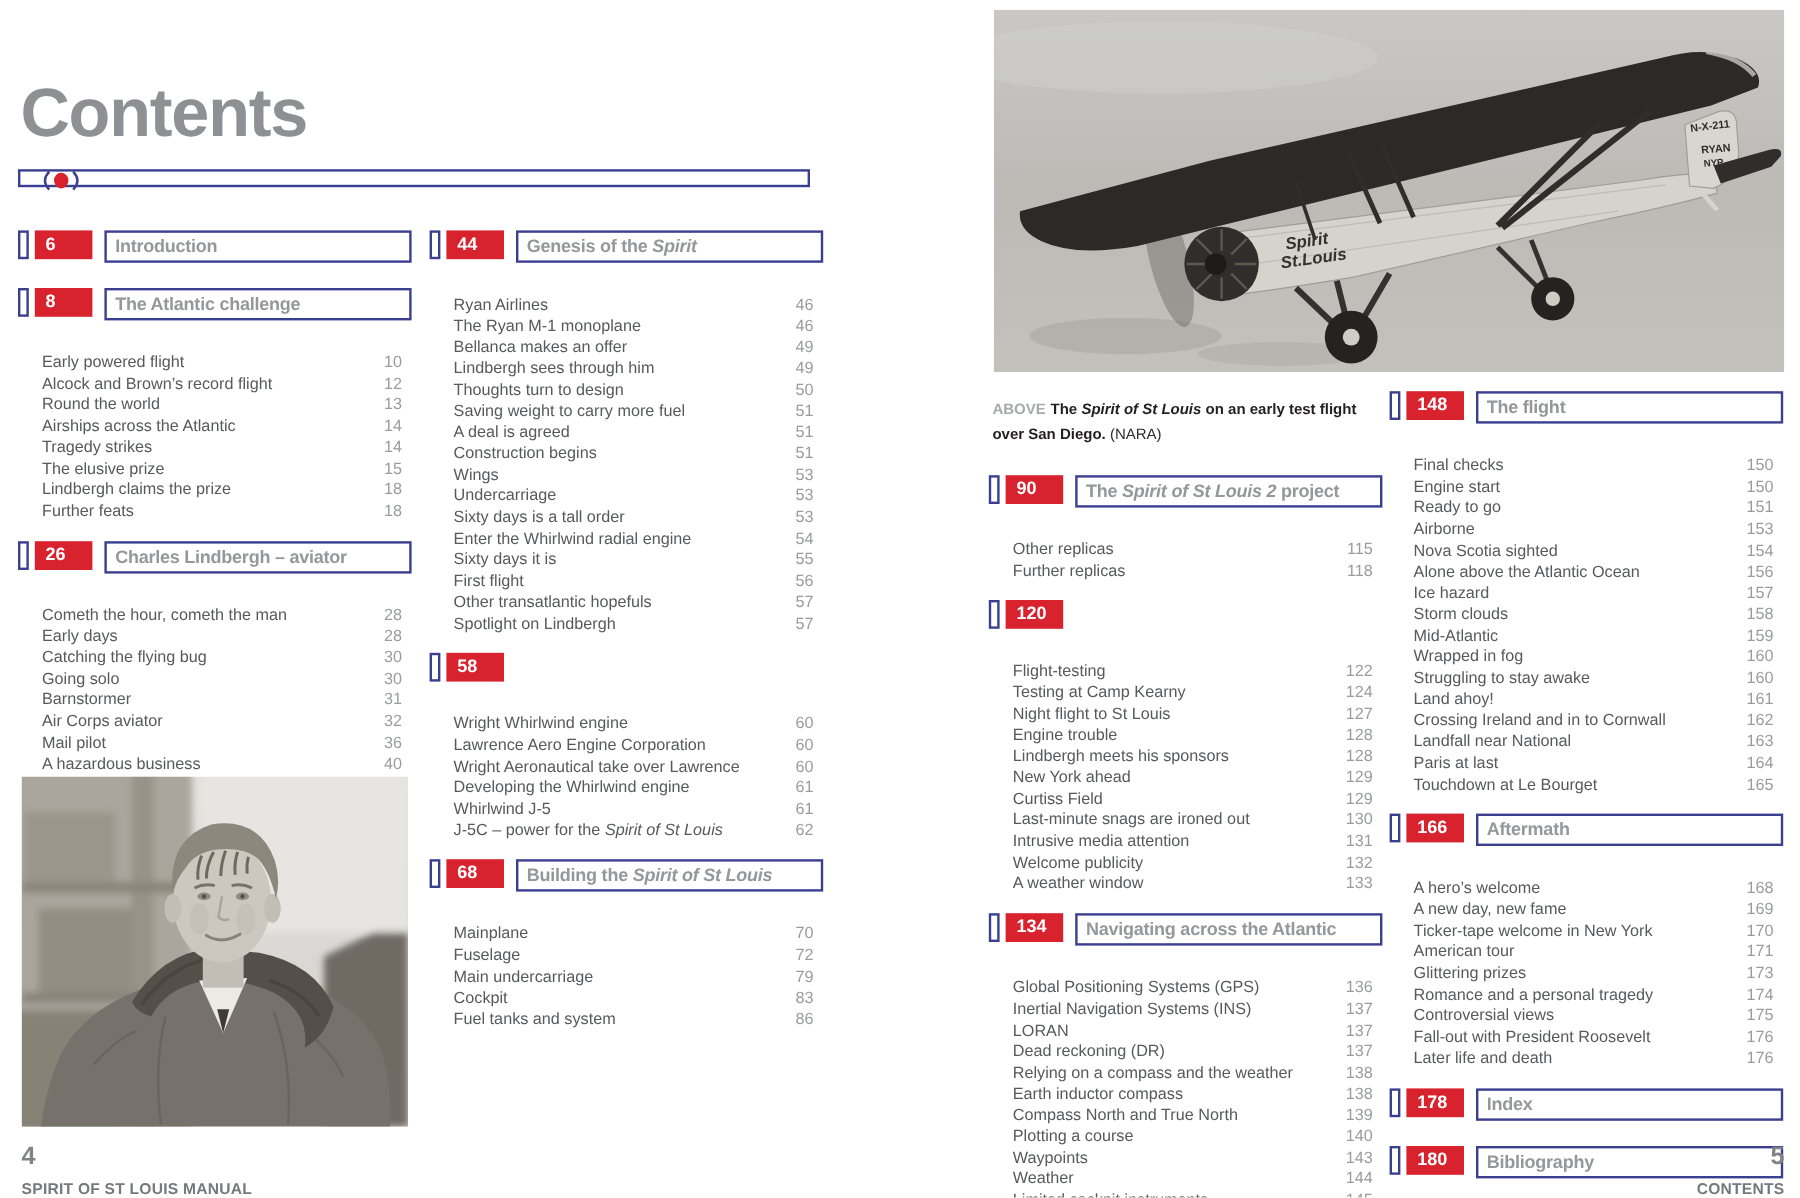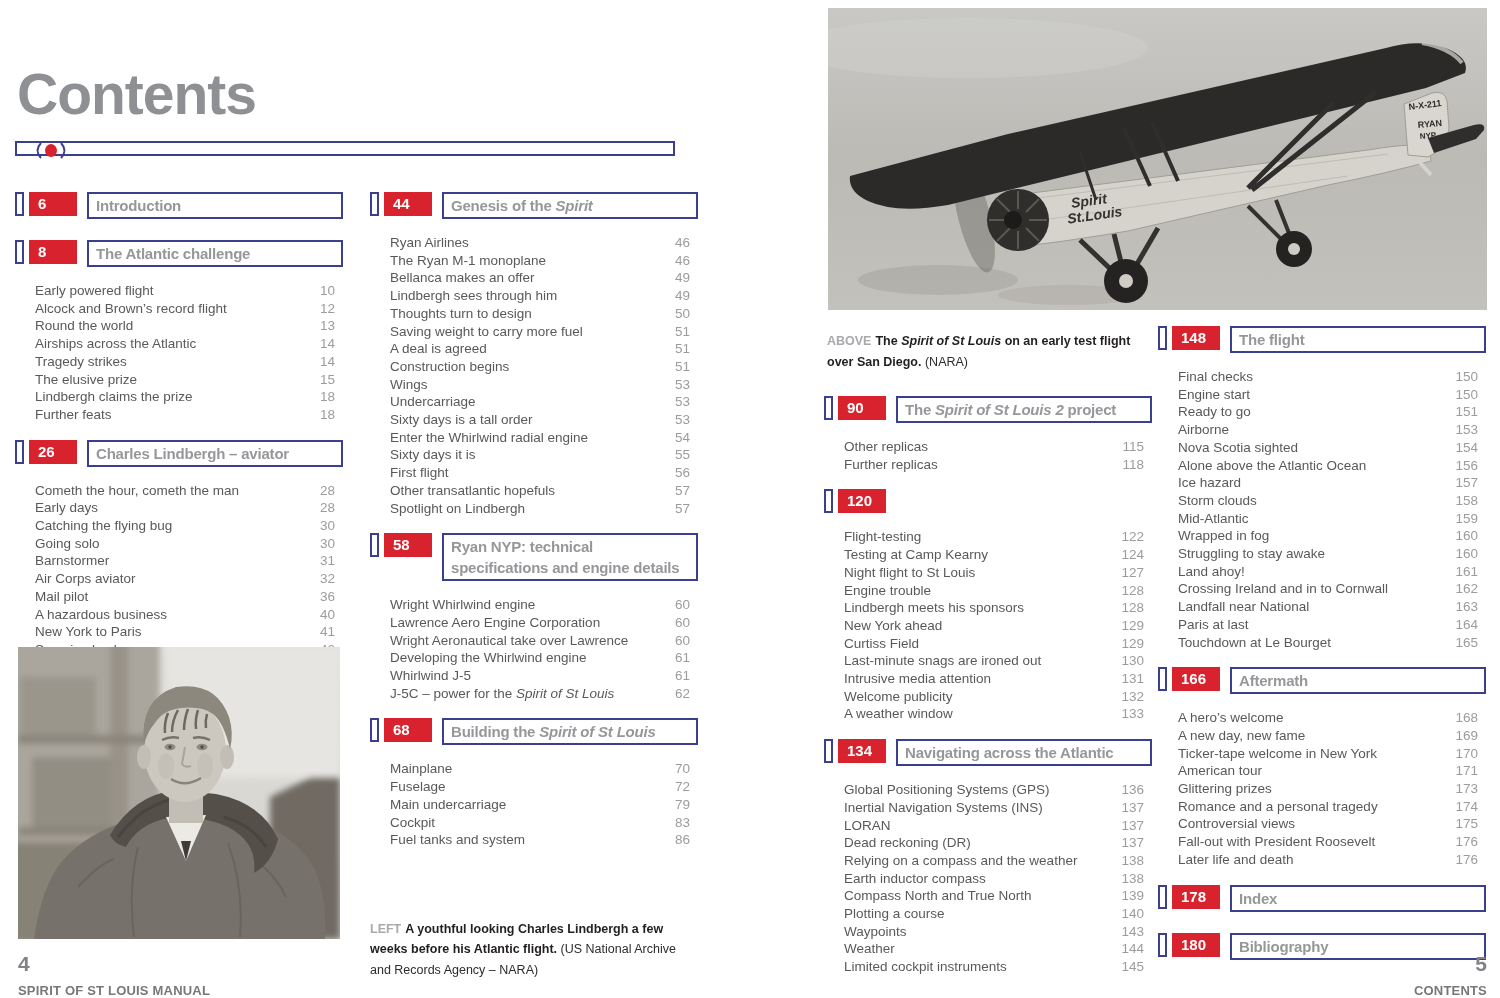--- a/index.html
+++ b/index.html
@@ -22,38 +22,38 @@
   }
   
   .deco-rule{
     position:absolute;left:15px;top:141px;width:660px;height:15px;
     border:2px solid var(--navy);background:#fff;
   }
   .deco-rule svg{position:absolute;left:12px;top:-2px}
   
   .col{position:absolute;width:328px}
   #col0{left:15px;top:192px}
-  #col1{left:370px;top:192px}
+  #col1{left:358px;top:192px}
   #col2{left:824px;top:396px}
   #col3{left:1158px;top:326px}
   .section{margin-bottom:16px}
   .section.empty{margin-bottom:21px}
   .sec-head{display:flex;align-items:flex-start}
   .tick{width:9px;height:24px;border:2px solid var(--navy);background:#fff;margin-right:5px;flex:none}
   .badge{
     width:48px;height:24px;background:var(--red);color:#fff;flex:none;
     font-size:15px;font-weight:bold;line-height:24px;padding-left:9px;
   }
   .title-box{
     flex:1;min-height:24px;margin-left:10px;border:2px solid var(--navy);
     padding:1px 6px 1px 7px;display:flex;align-items:center;
     font-size:15px;font-weight:bold;color:var(--title-gray);line-height:21px;letter-spacing:-0.2px;
   }
   .it{font-style:italic}
-  .items{margin:15px 8px 0 20px}
+  .items{margin:26px 8px 0 20px}
   .row{display:flex;justify-content:space-between;font-size:13.5px;line-height:17.7px}
   .row .lbl{color:var(--item-gray)}
   .row .pg{color:var(--page-gray)}
   
   .caption{font-size:12.5px;line-height:20.5px;font-weight:bold;color:#231f20}
   .caption .cap-label{color:#a7a9ac;margin-right:4px}
   .caption .cap-credit{font-weight:normal;color:#2e2c2c}
   .caption-portrait{margin-top:70px;margin-right:6px}
   .caption-plane{position:absolute;left:827px;top:331px;width:330px}
   
@@ -260,23 +260,20 @@
         <div class="row">
           <span class="lbl"><span>Spotlight on Lindbergh</span></span>
           <span class="pg">57</span>
         </div>
       </div>
     </div>
     <div class="section">
       <div class="sec-head">
         <span class="tick"></span>
         <span class="badge">58</span>
-        <span class="title-box">
-          <span><span>Ryan NYP: technical specifications and engine details</span></span>
-        </span>
       </div>
       <div class="items">
         <div class="row">
           <span class="lbl"><span>Wright Whirlwind engine</span></span>
           <span class="pg">60</span>
         </div>
         <div class="row">
           <span class="lbl"><span>Lawrence Aero Engine Corporation</span></span>
           <span class="pg">60</span>
         </div>
@@ -322,21 +319,20 @@
         <div class="row">
           <span class="lbl"><span>Cockpit</span></span>
           <span class="pg">83</span>
         </div>
         <div class="row">
           <span class="lbl"><span>Fuel tanks and system</span></span>
           <span class="pg">86</span>
         </div>
       </div>
     </div>
-    <div class="caption caption-portrait"><span class="cap-label">LEFT</span><span class="cap-text"><span>A youthful looking Charles Lindbergh a few weeks before his Atlantic flight. </span></span><span class="cap-credit">(US National Archive and Records Agency – NARA)</span></div>
   </div>
 <div class="col" id="col2">
     <div class="section">
       <div class="sec-head">
         <span class="tick"></span>
         <span class="badge">90</span>
         <span class="title-box">
           <span><span>The </span><span class="it">Spirit of St Louis 2</span><span> project</span></span>
         </span>
       </div>

